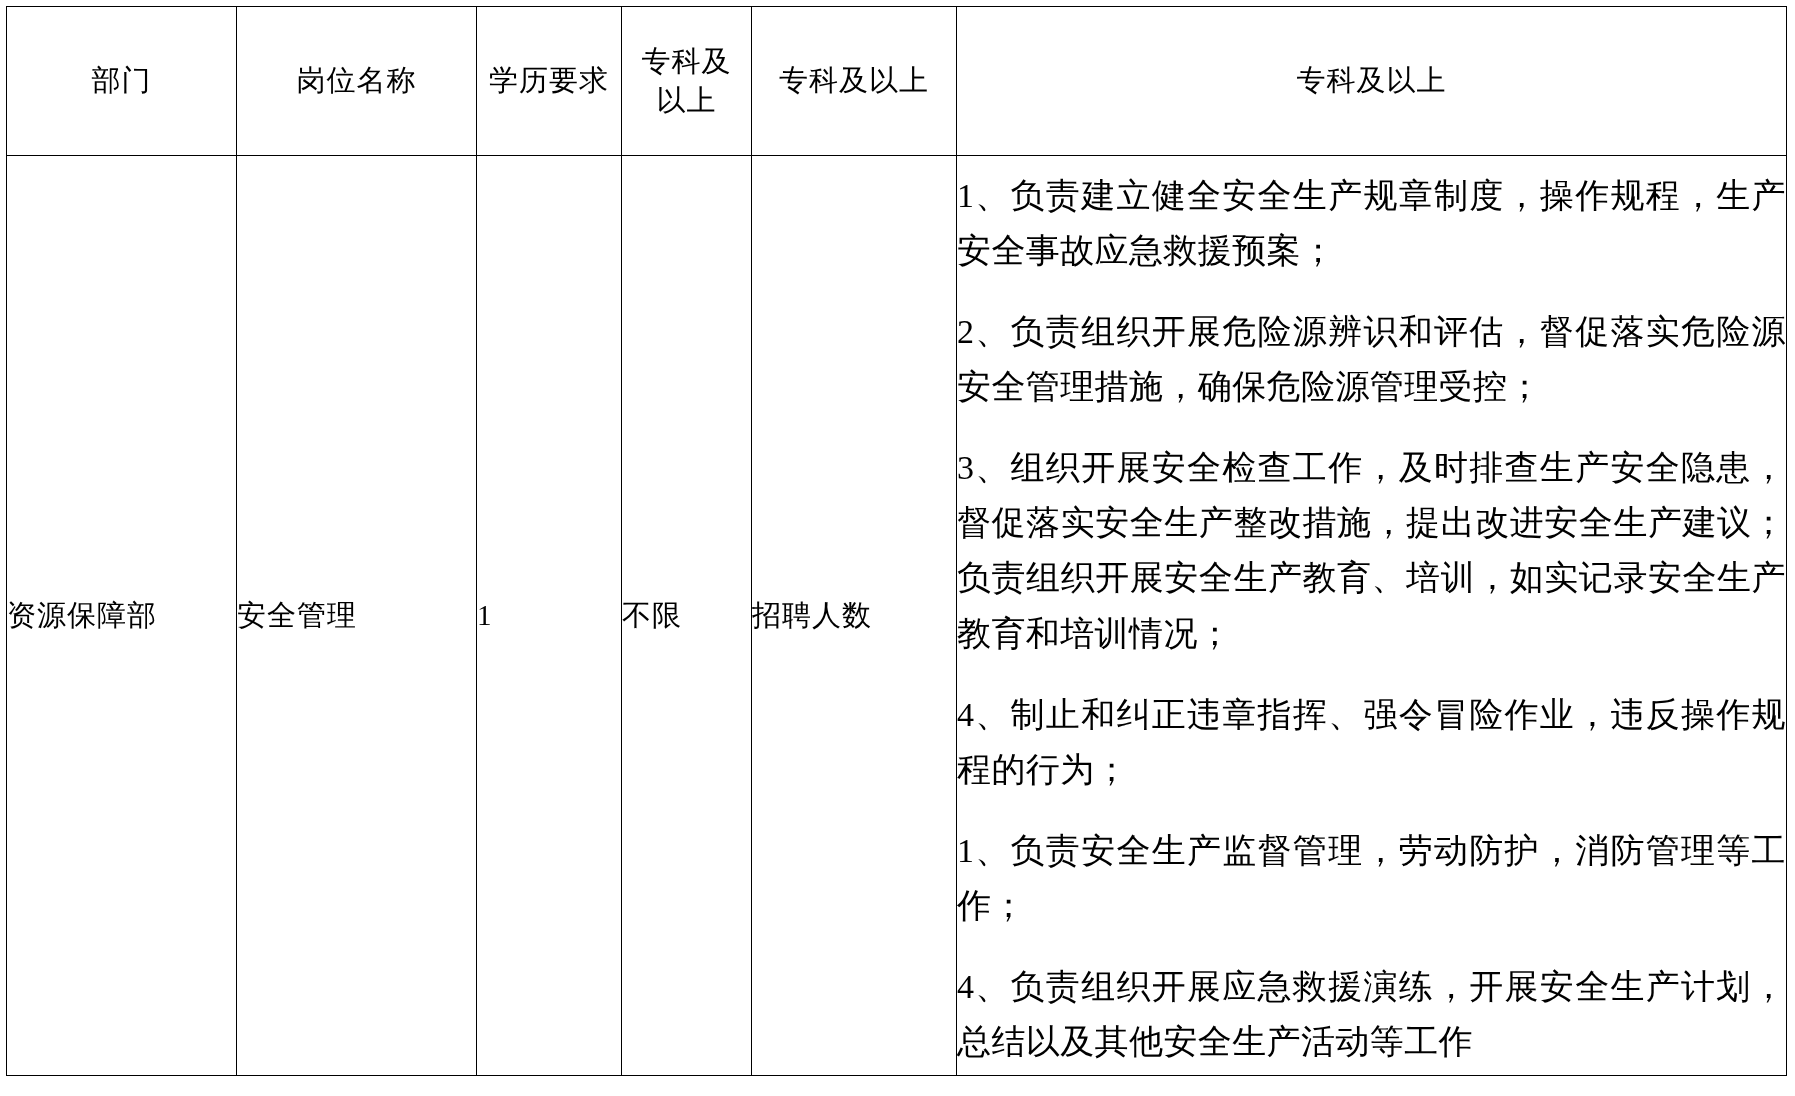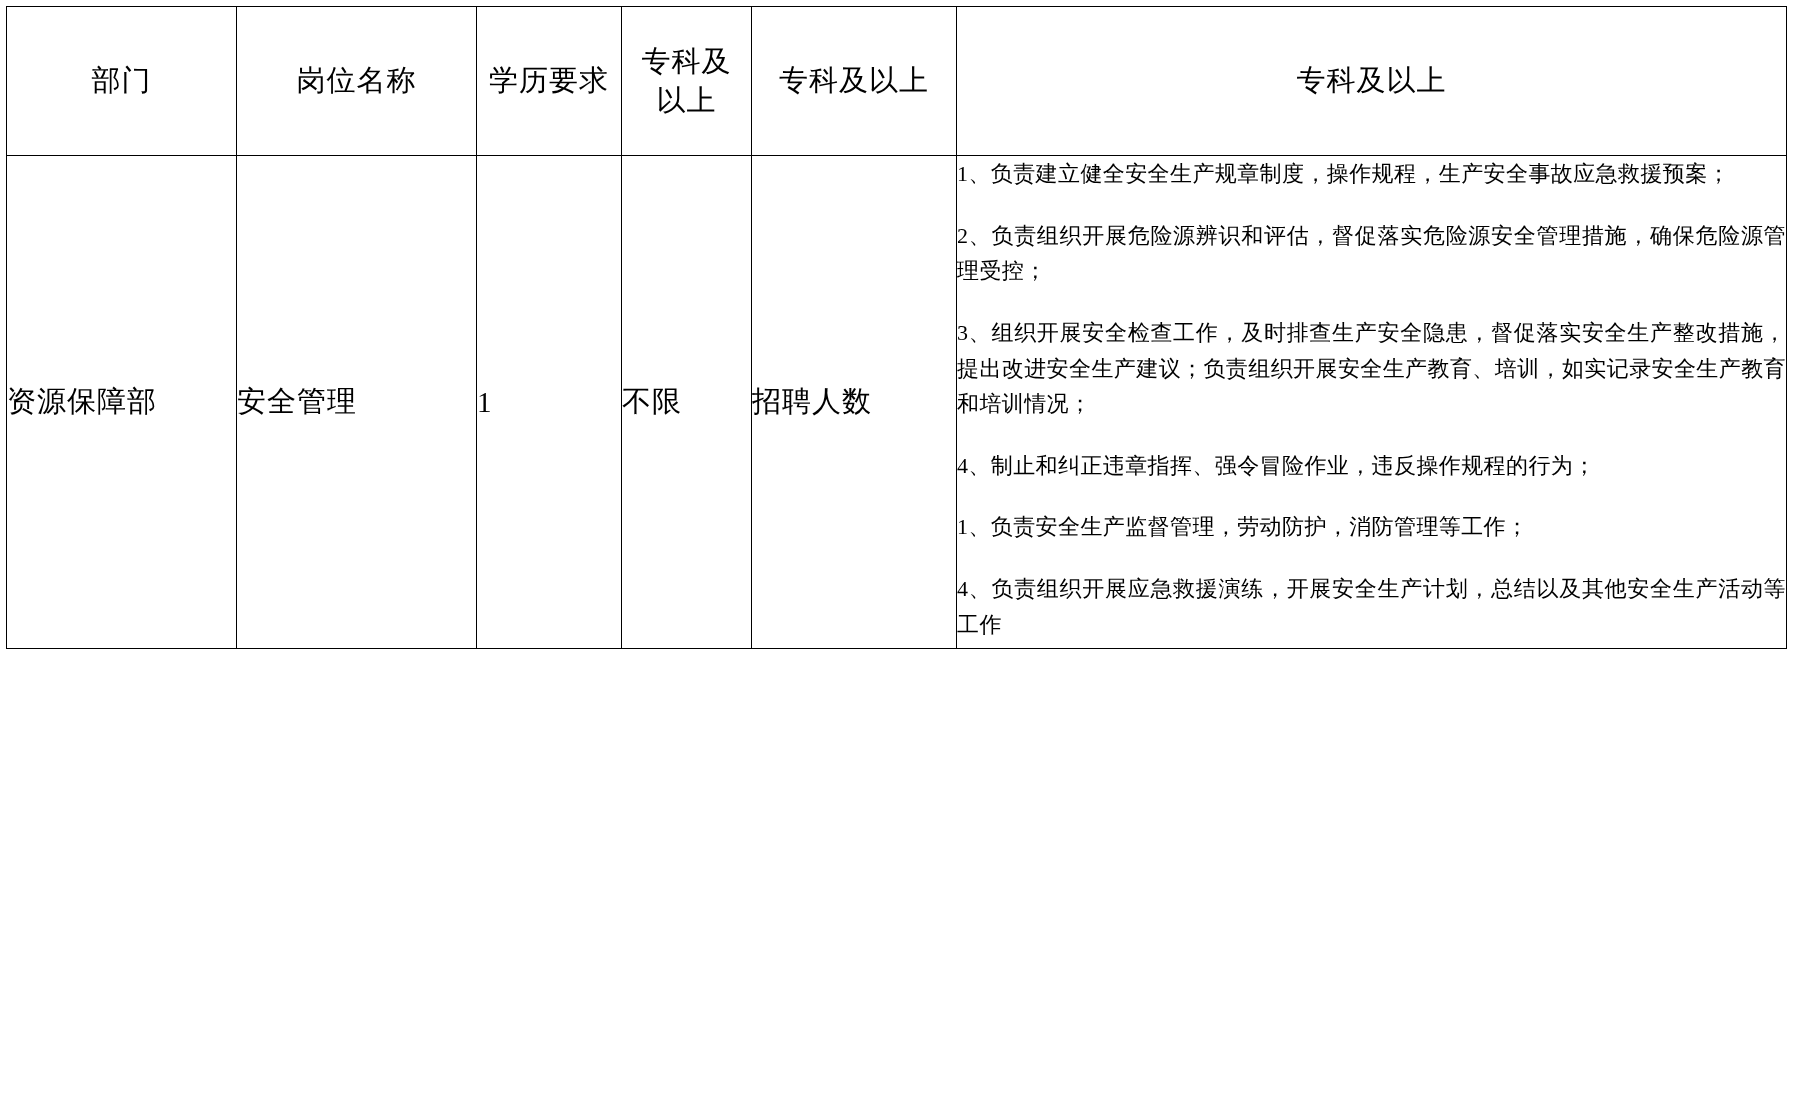--- a/index.html
+++ b/index.html
@@ -62,22 +62,22 @@
     font-size: 29px;
     letter-spacing: 1px;
   }
   td.desc {
     vertical-align: top;
     padding: 26px 22px 18px 24px;
     text-align: justify;
     text-justify: inter-ideograph;
   }
   td.desc p {
-    margin: 0 0 26px 0;
-    font-size: 22px;
+    margin: 12px 0 26px 0;
+    font-size: 34px;
     line-height: 1.62;
     letter-spacing: 0.4px;
   }
   td.desc p:last-child {
     margin-bottom: 6px;
   }
 </style>
 </head>
 <body>
 

